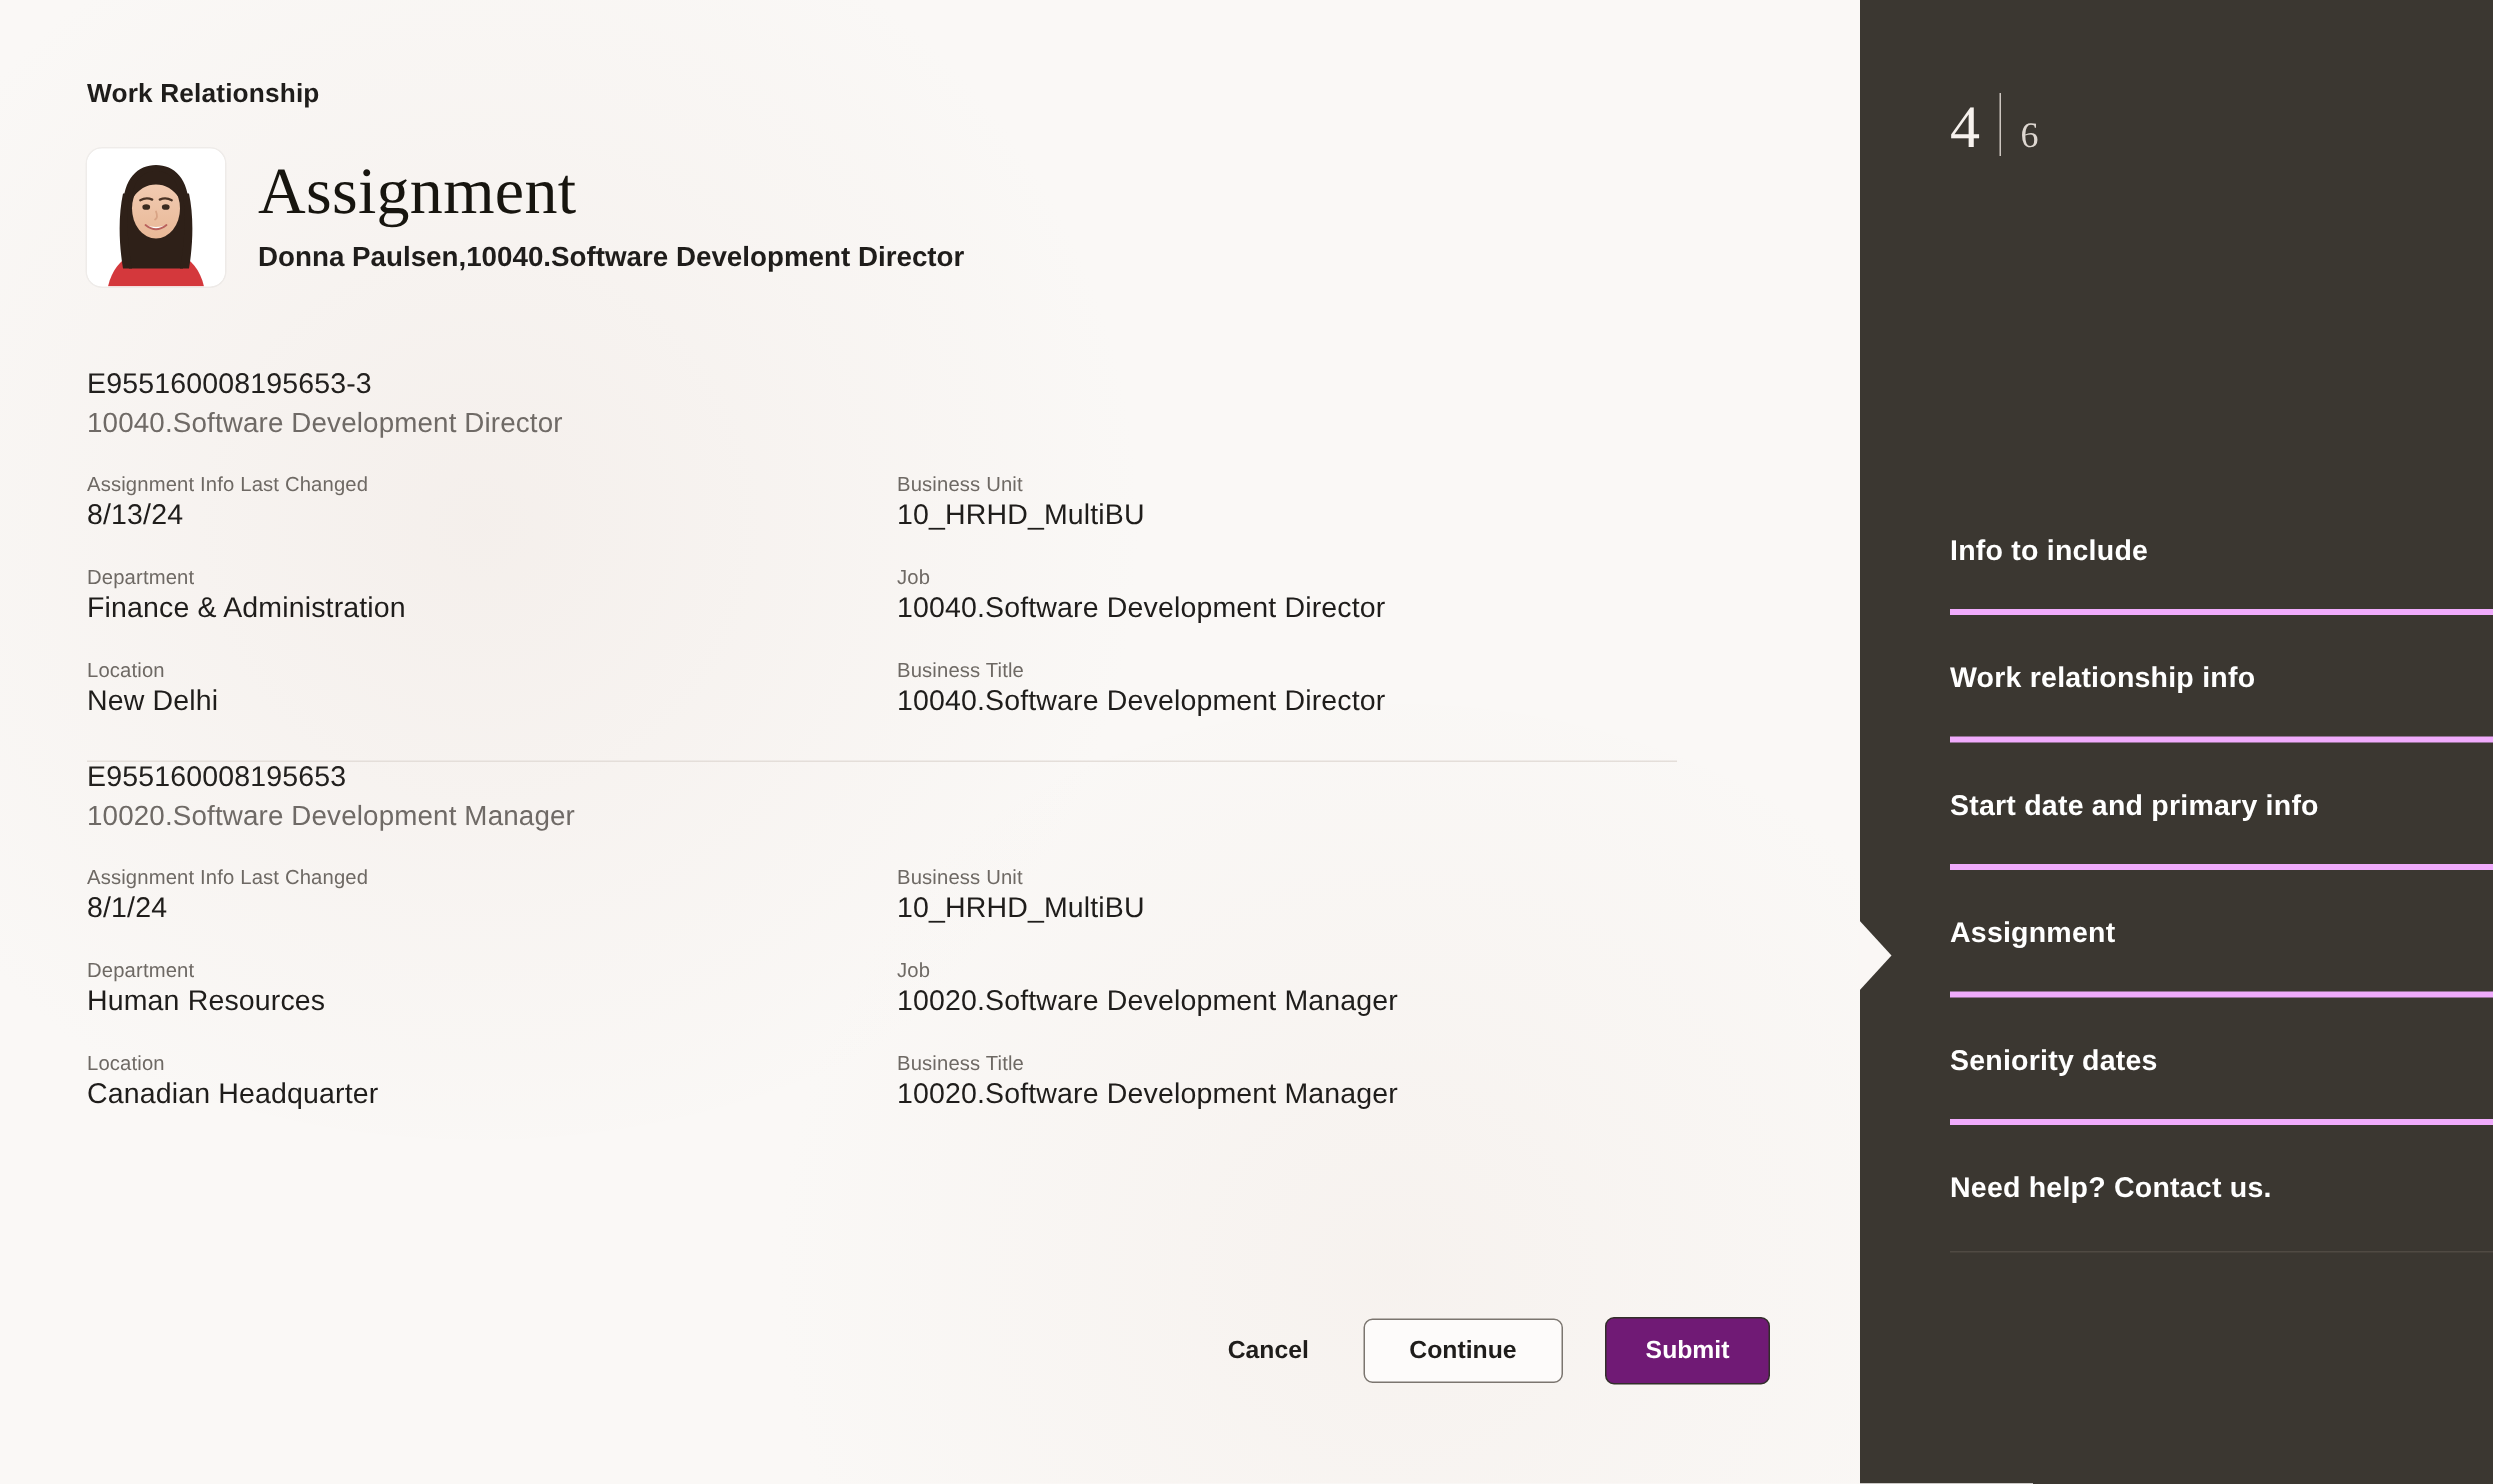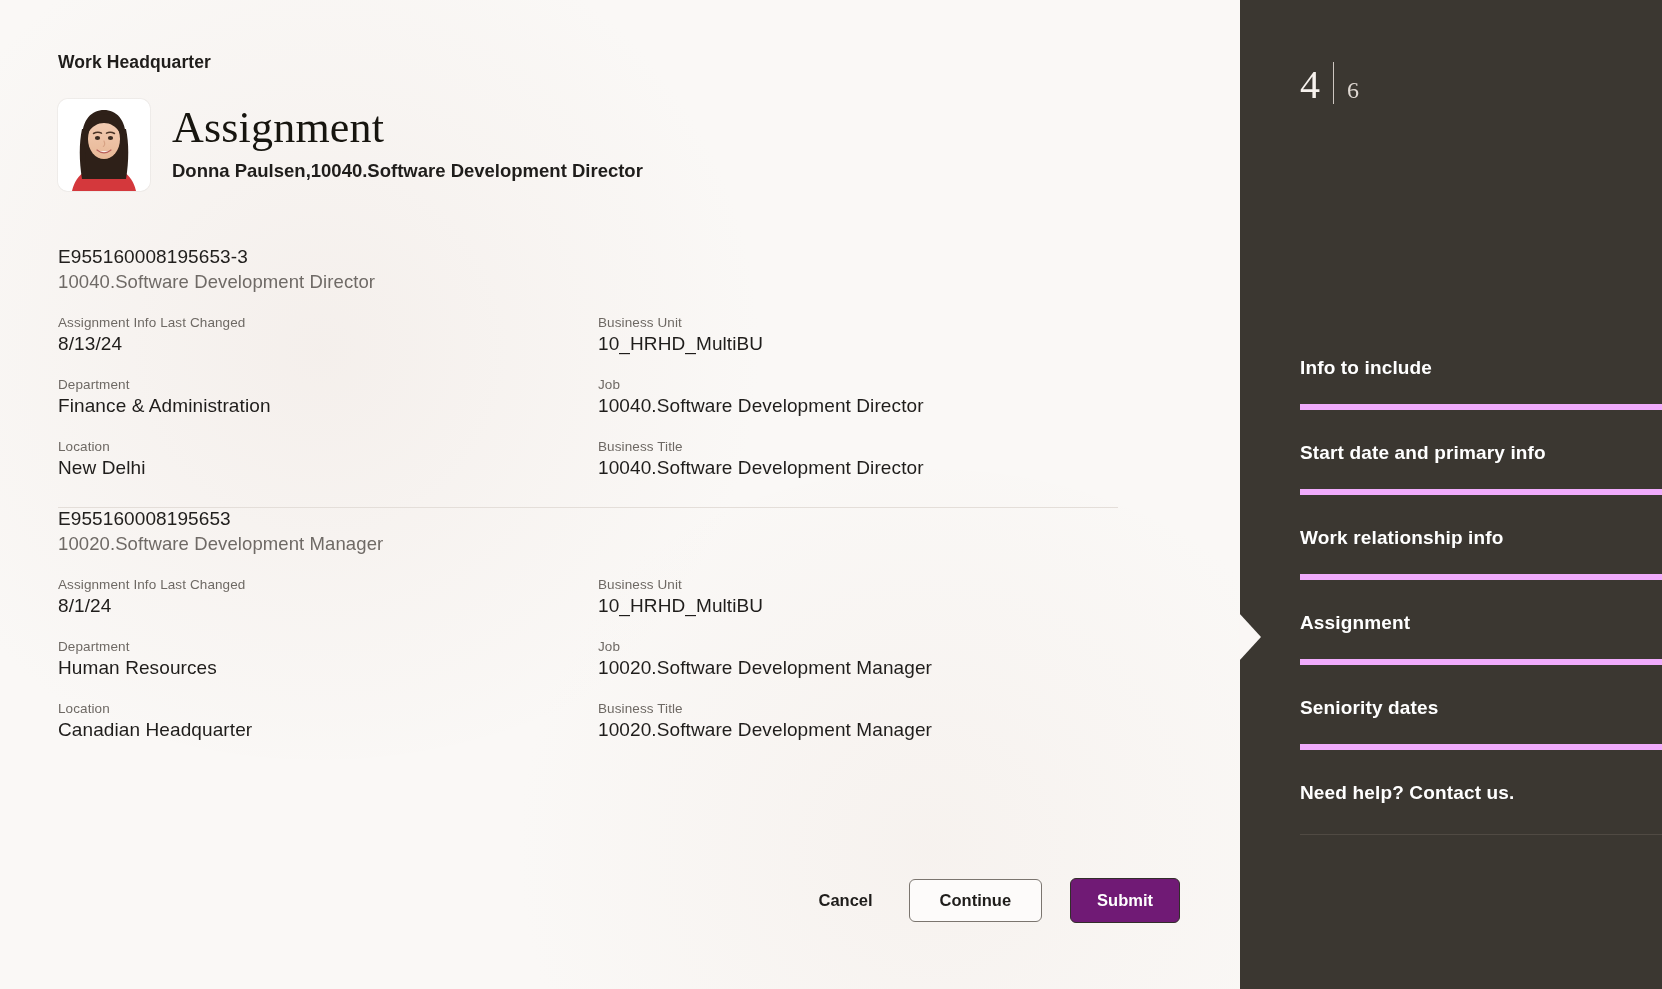--- a/index.html
+++ b/index.html
@@ -206,21 +206,21 @@
   }
   .nav-item {
     position: relative;
     display: block;
     height: 85px;
     line-height: 85px;
     font-size: 19px;
     font-weight: 700;
     color: #ffffff;
     letter-spacing: 0.15px;
-    border-bottom: 6px solid #f0abfc;
+    border-bottom: 4px solid #f0abfc;
     cursor: pointer;
     white-space: nowrap;
   }
   .nav-item:last-child { border-bottom: 1px solid #504a43; }
 
   
   .active-pointer {
     position: absolute;
     left: -1px;
     top: 613px;
@@ -233,21 +233,21 @@
   }
 </style>
 </head>
 <body>
 
 <div id="app">
 
   <section class="main">
     <div class="main-inner">
 
-      <div class="eyebrow">Work Headquarter</div>
+      <div class="eyebrow">Work Relationship</div>
 
       <div class="person">
         <div class="avatar">
           <svg viewBox="0 0 92 92" xmlns="http://www.w3.org/2000/svg" aria-hidden="true">
             <defs>
               <clipPath id="avClip">
                   <rect x="0" y="0" width="92" height="92" rx="10"></rect>
                 </clipPath>
               <linearGradient id="skin" x1="0" y1="0" x2="0" y2="1">
                 <stop offset="0%" stop-color="#f3cdb4"></stop>
@@ -368,21 +368,21 @@
     <div class="active-pointer"></div>
 
     <div class="step-counter">
       <span class="step-current">4</span>
       <span class="step-divider"></span>
       <span class="step-total">6</span>
     </div>
 
     <nav class="nav">
       <a class="nav-item">Info to include</a>
+      <a class="nav-item">Work relationship info</a>
       <a class="nav-item">Start date and primary info</a>
-      <a class="nav-item">Work relationship info</a>
       <a class="nav-item">Assignment</a>
       <a class="nav-item">Seniority dates</a>
       <a class="nav-item">Need help? Contact us.</a>
     </nav>
   </aside>
 
 </div>
 
 </body></html>

